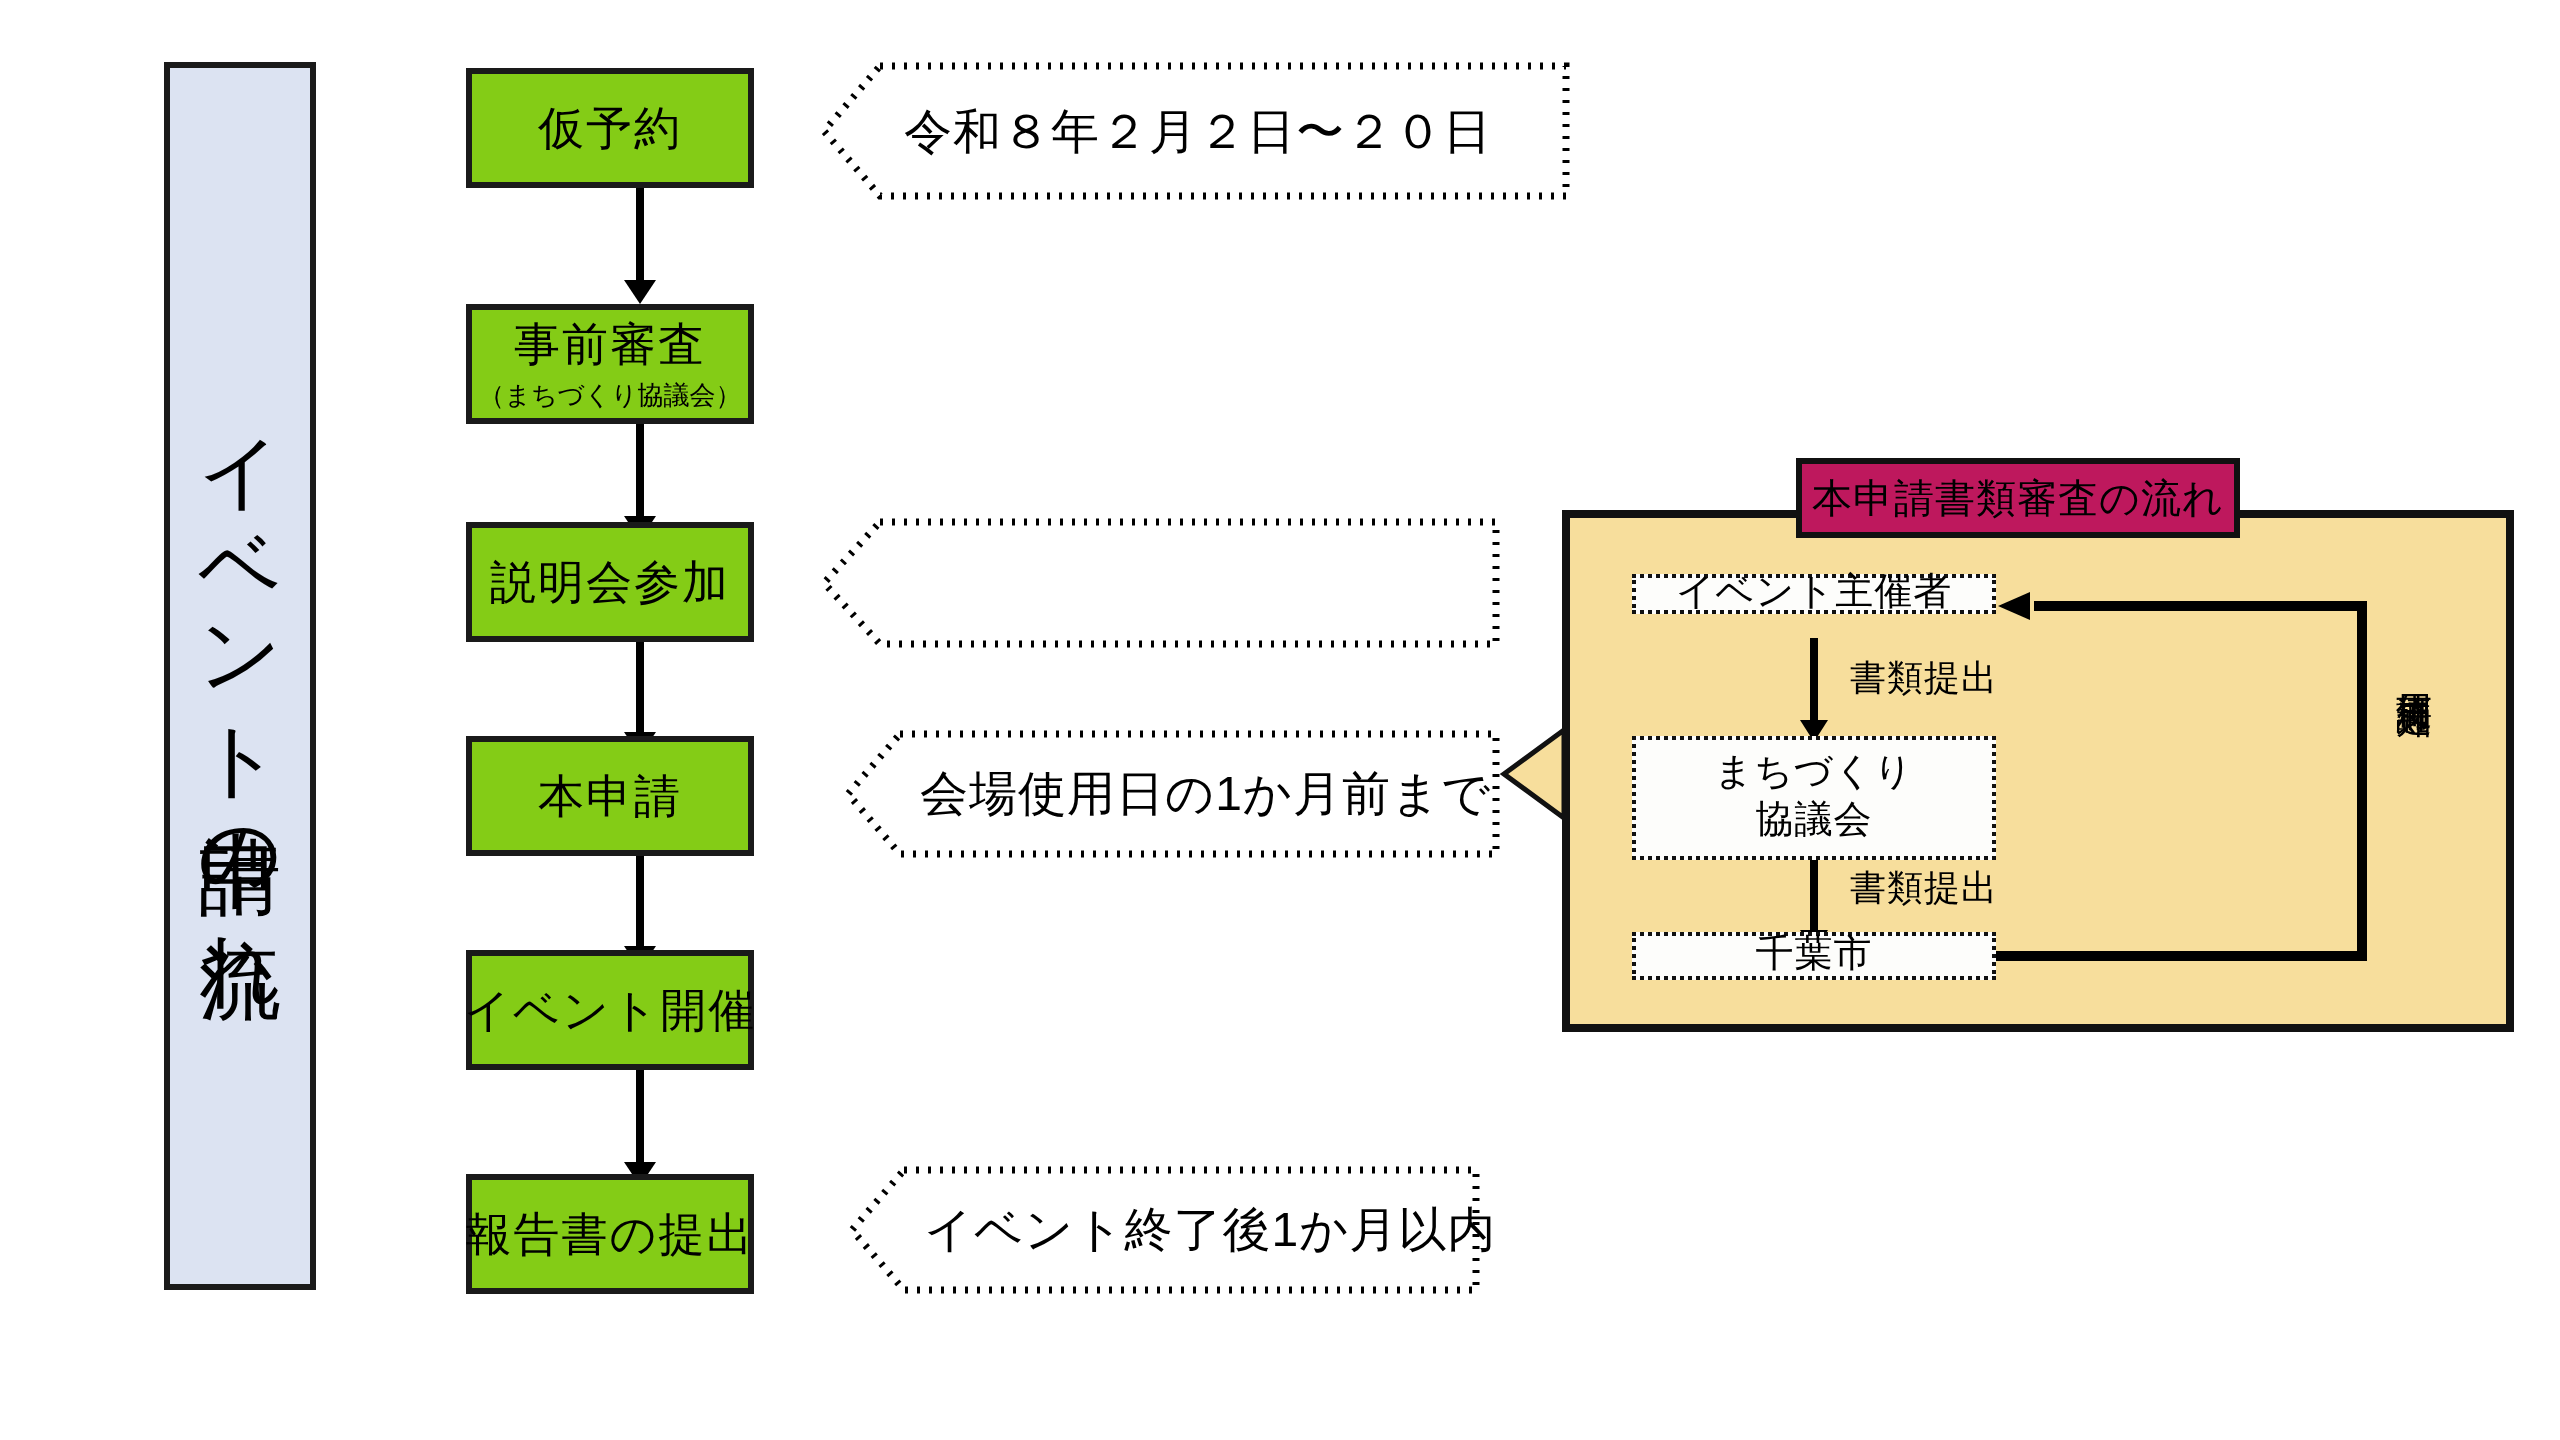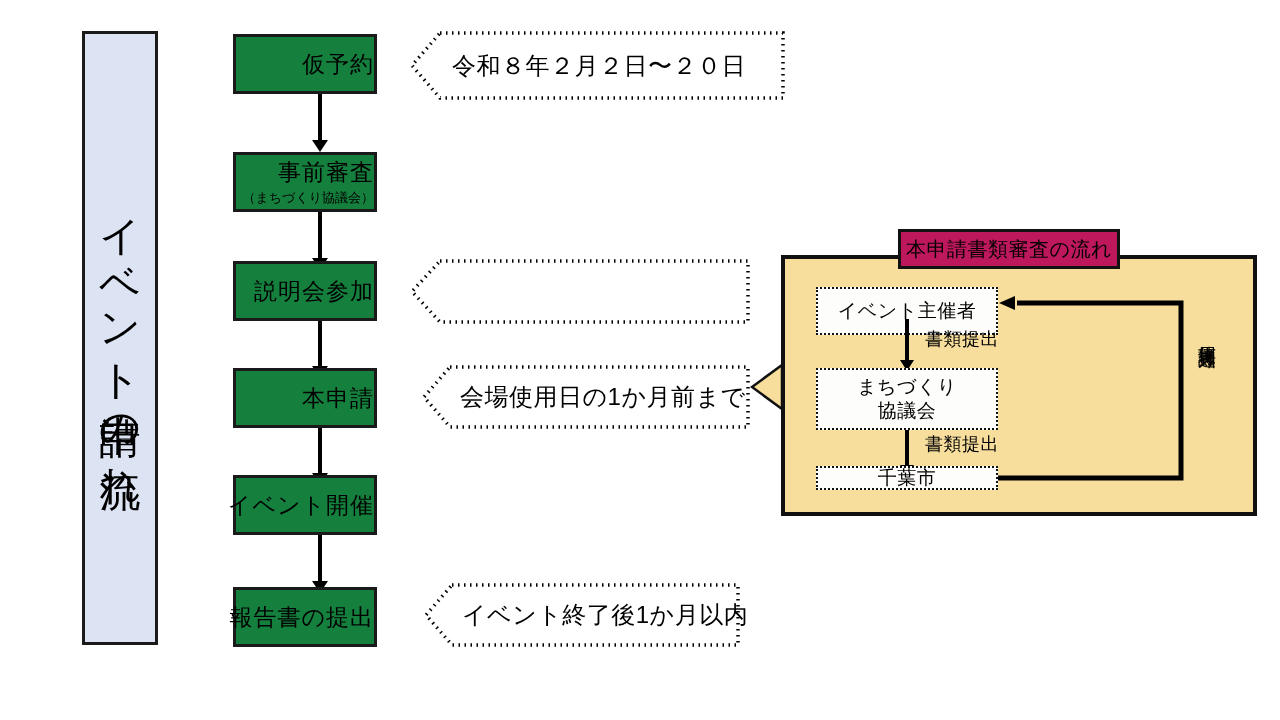--- a/index.html
+++ b/index.html
@@ -37,25 +37,25 @@
     line-height: 1.05;
     letter-spacing: 2px;
     white-space: nowrap;
   }
 
   
   .flow-box {
     position: absolute;
     width: 144px;
     box-sizing: border-box;
-    background: #15803d;
+    background: #84cc16;
     border: 3px solid #1a1a1a;
     display: flex;
     flex-direction: column;
-    align-items: flex-end;
+    align-items: center;
     justify-content: center;
     text-align: center;
   }
   .flow-box .main-label {
     font-size: 23px;
     letter-spacing: 1px;
     white-space: nowrap;
   }
   .flow-box .sub-label {
     font-size: 13px;
@@ -270,21 +270,21 @@
 </div>
 
 <svg class="panel-pointer-outline" viewBox="0 0 33 46">
   <polygon points="2,23 32,1 32,45" fill="#f7de9c" stroke="#111111" stroke-width="2.5" stroke-linejoin="miter"></polygon>
 </svg>
 
 <div class="panel"></div>
 
 <div class="panel-title">本申請書類審査の流れ</div>
 
-<div class="node" style="left:816px; top:287px; width:182px; height:48px;">
+<div class="node" style="left:816px; top:287px; width:182px; height:20px;">
   <span>イベント主催者</span>
 </div>
 
 <div class="panel-arrow" style="left:905px; top:319px; height:42px;"></div>
 <div class="edge-label" style="left:925px; top:327px;">書類提出</div>
 
 <div class="node" style="left:816px; top:368px; width:182px; height:62px;">
   <span>まちづくり</span>
   <span>協議会</span>
 </div>

